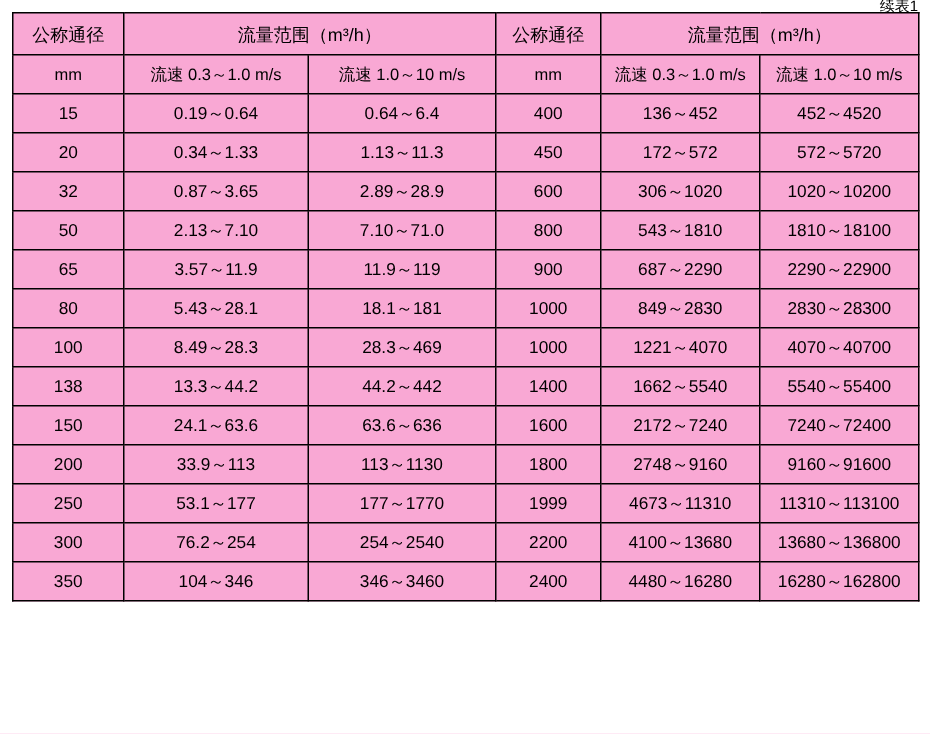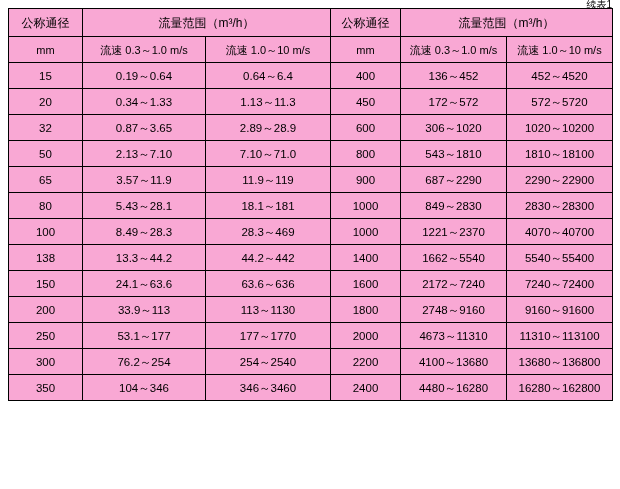--- a/index.html
+++ b/index.html
@@ -146,21 +146,21 @@
             <td>18.1～181</td>
             <td>1000</td>
             <td>849～2830</td>
             <td>2830～28300</td>
           </tr>
           <tr>
             <td>100</td>
             <td>8.49～28.3</td>
             <td>28.3～469</td>
             <td>1000</td>
-            <td>1221～2370</td>
+            <td>1221～4070</td>
             <td>4070～40700</td>
           </tr>
           <tr>
             <td>138</td>
             <td>13.3～44.2</td>
             <td>44.2～442</td>
             <td>1400</td>
             <td>1662～5540</td>
             <td>5540～55400</td>
           </tr>
@@ -177,21 +177,21 @@
             <td>33.9～113</td>
             <td>113～1130</td>
             <td>1800</td>
             <td>2748～9160</td>
             <td>9160～91600</td>
           </tr>
           <tr>
             <td>250</td>
             <td>53.1～177</td>
             <td>177～1770</td>
-            <td>2000</td>
+            <td>1999</td>
             <td>4673～11310</td>
             <td>11310～113100</td>
           </tr>
           <tr>
             <td>300</td>
             <td>76.2～254</td>
             <td>254～2540</td>
             <td>2200</td>
             <td>4100～13680</td>
             <td>13680～136800</td>

